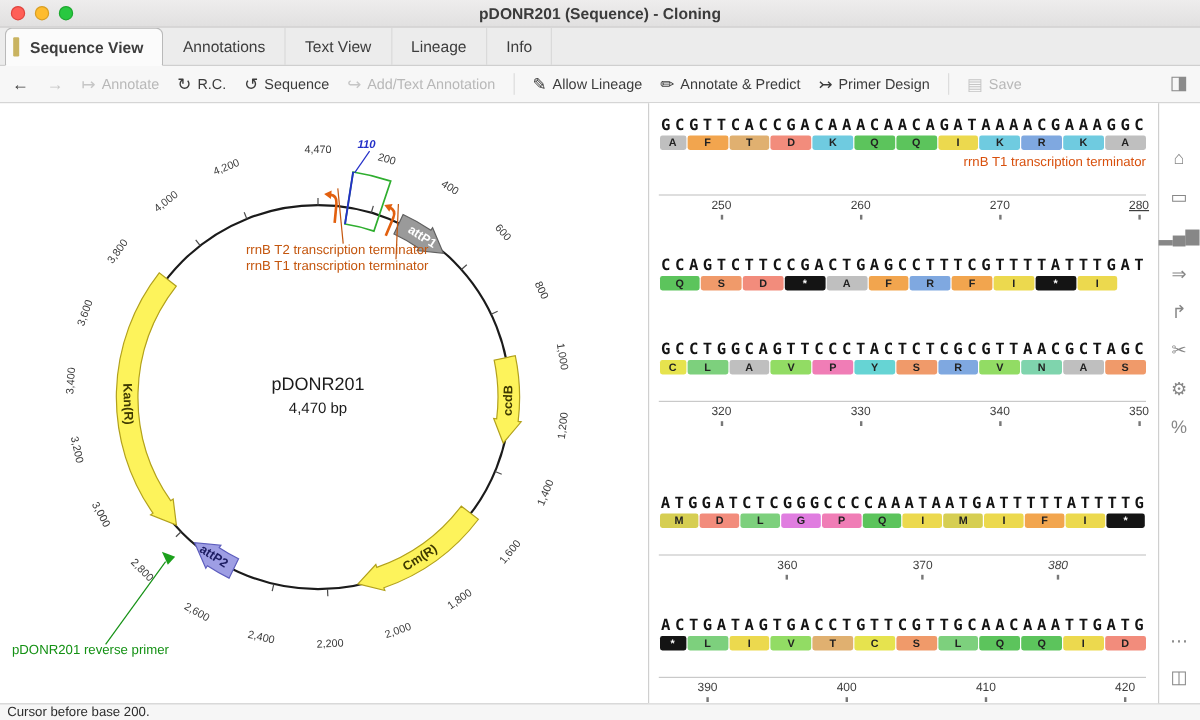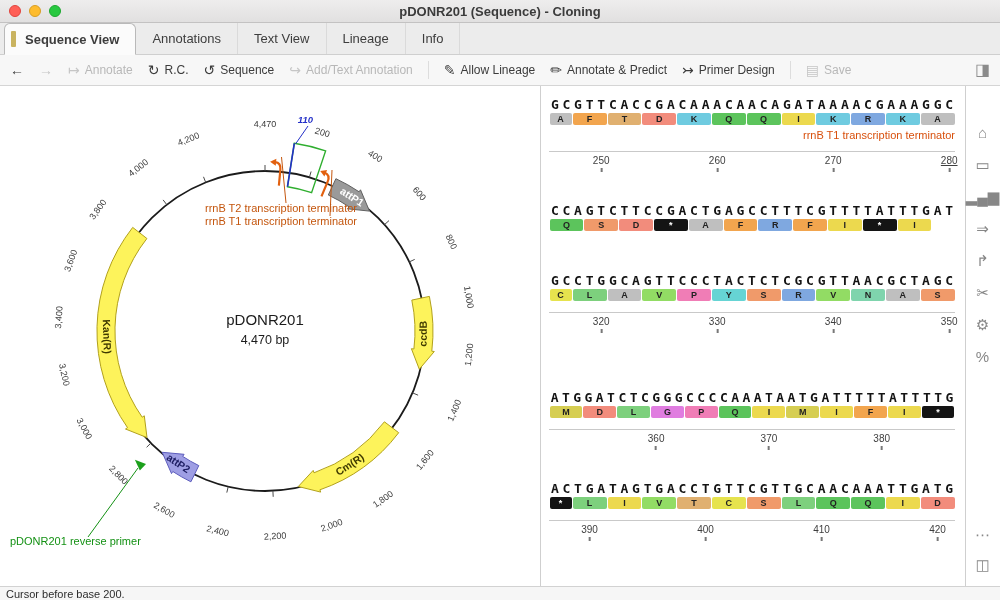--- a/index.html
+++ b/index.html
@@ -40,21 +40,21 @@
   .center-name{font-size:15px;fill:#1c1c1c;}
   .center-bp{font-size:12.5px;fill:#1c1c1c;}
   .callout-lb{font-size:11px;}
 
   .seq-panel{width:425px;height:500px;border-left:1px solid #cfcfcf;box-sizing:border-box;padding:0 10px 0 8px;overflow:hidden;background:#fff;}
   .seq-block .seq-grid{display:grid;grid-template-rows:17px 13px auto;}
   .base{font-family:"DejaVu Sans Mono","Liberation Mono",monospace;font-size:13px;font-weight:700;color:#141414;text-align:center;line-height:17px;grid-row:1;}
   .aa{grid-row:2;margin:0 0.5px;height:12px;border-radius:2px;font-size:9px;font-weight:700;color:#222;display:flex;align-items:center;justify-content:center;overflow:hidden;}
   .aa.stop{color:#fff;}
   .flabel{font-size:11px;text-align:right;margin-top:3px;}
-  .ruler{position:relative;height:26px;border-top:1px solid #c9c9c9;margin-top:10px;}
+  .ruler{position:relative;height:26px;border-top:1px solid #c9c9c9;margin-top:21px;}
   .rtick{position:absolute;top:3px;transform:translateX(-50%);font-size:10px;color:#3e3e3e;text-align:center;}
   .rtick i{display:block;width:2px;height:4px;background:#787878;margin:2px auto 0;}
 
   .side-rail{width:34px;border-left:1px solid #cfcfcf;box-sizing:border-box;display:flex;flex-direction:column;align-items:center;padding:38px 0 12px;gap:14px;color:#878787;}
   .rail-icon{font-size:15px;height:18px;line-height:18px;text-align:center;}
   .rail-bottom{margin-top:auto;display:flex;flex-direction:column;gap:12px;align-items:center;}
 
   .statusbar{height:15px;background:#f6f6f6;border-top:1px solid #d2d2d2;font-size:11px;color:#2d2d2d;padding:1px 6px;box-sizing:border-box;}
 </style>
 </head>
@@ -419,21 +419,21 @@
             <div class="aa" style="grid-column: 19 / span 3; background: rgb(236, 217, 78);">I</div>
             <div class="aa" style="grid-column: 22 / span 3; background: rgb(214, 206, 82);">M</div>
             <div class="aa" style="grid-column: 25 / span 3; background: rgb(236, 217, 78);">I</div>
             <div class="aa" style="grid-column: 28 / span 3; background: rgb(242, 165, 78);">F</div>
             <div class="aa" style="grid-column: 31 / span 3; background: rgb(236, 217, 78);">I</div>
             <div class="aa stop" style="grid-column: 34 / span 3; background: rgb(20, 20, 20);">*</div>
           </div>
           <div class="ruler">
             <span class="rtick" style="left: 26.39%;">360<i></i></span>
             <span class="rtick" style="left: 54.17%;">370<i></i></span>
-            <span class="rtick" style="left: 81.94%;">380<i></i></span>
+            <span class="rtick" style="left: 81.94%; font-style: italic;">380<i></i></span>
           </div>
         </div>
         <div class="seq-block" style="margin-top: 24px;">
           <div class="seq-grid" style="grid-template-columns: repeat(35, 1fr);">
             <span class="base" style="grid-column: 1;">A</span>
             <span class="base" style="grid-column: 2;">C</span>
             <span class="base" style="grid-column: 3;">T</span>
             <span class="base" style="grid-column: 4;">G</span>
             <span class="base" style="grid-column: 5;">A</span>
             <span class="base" style="grid-column: 6;">T</span>

